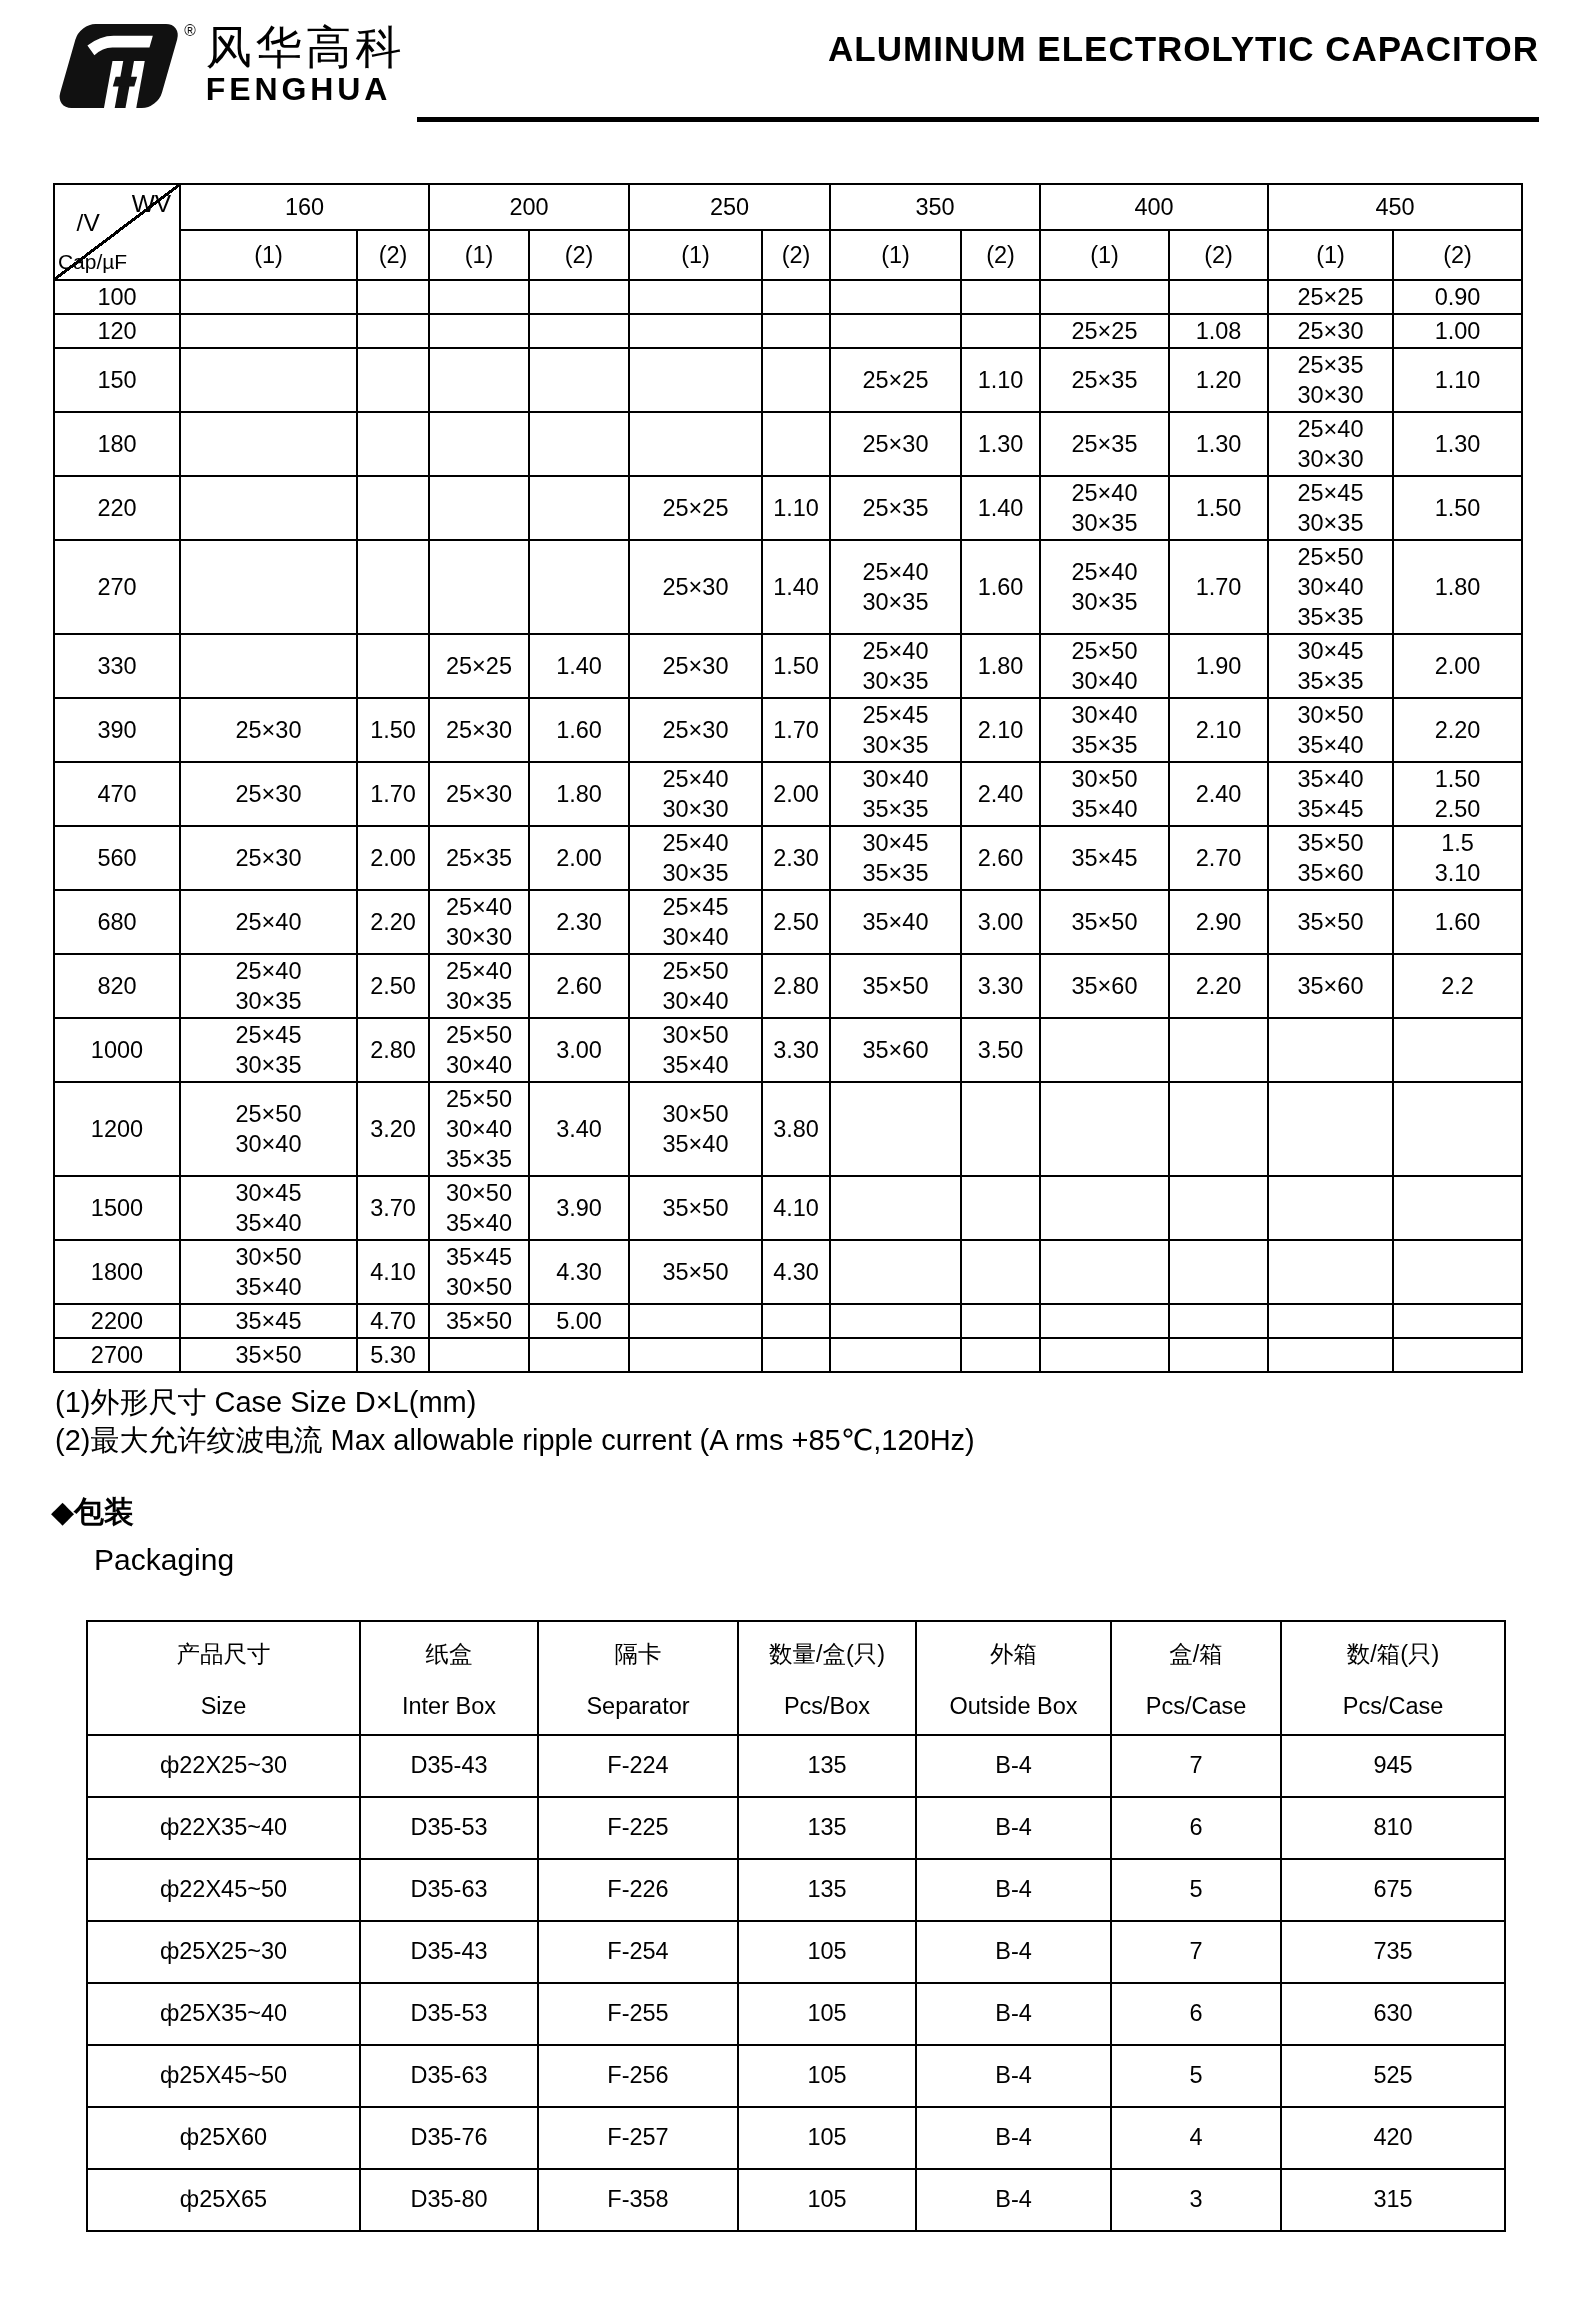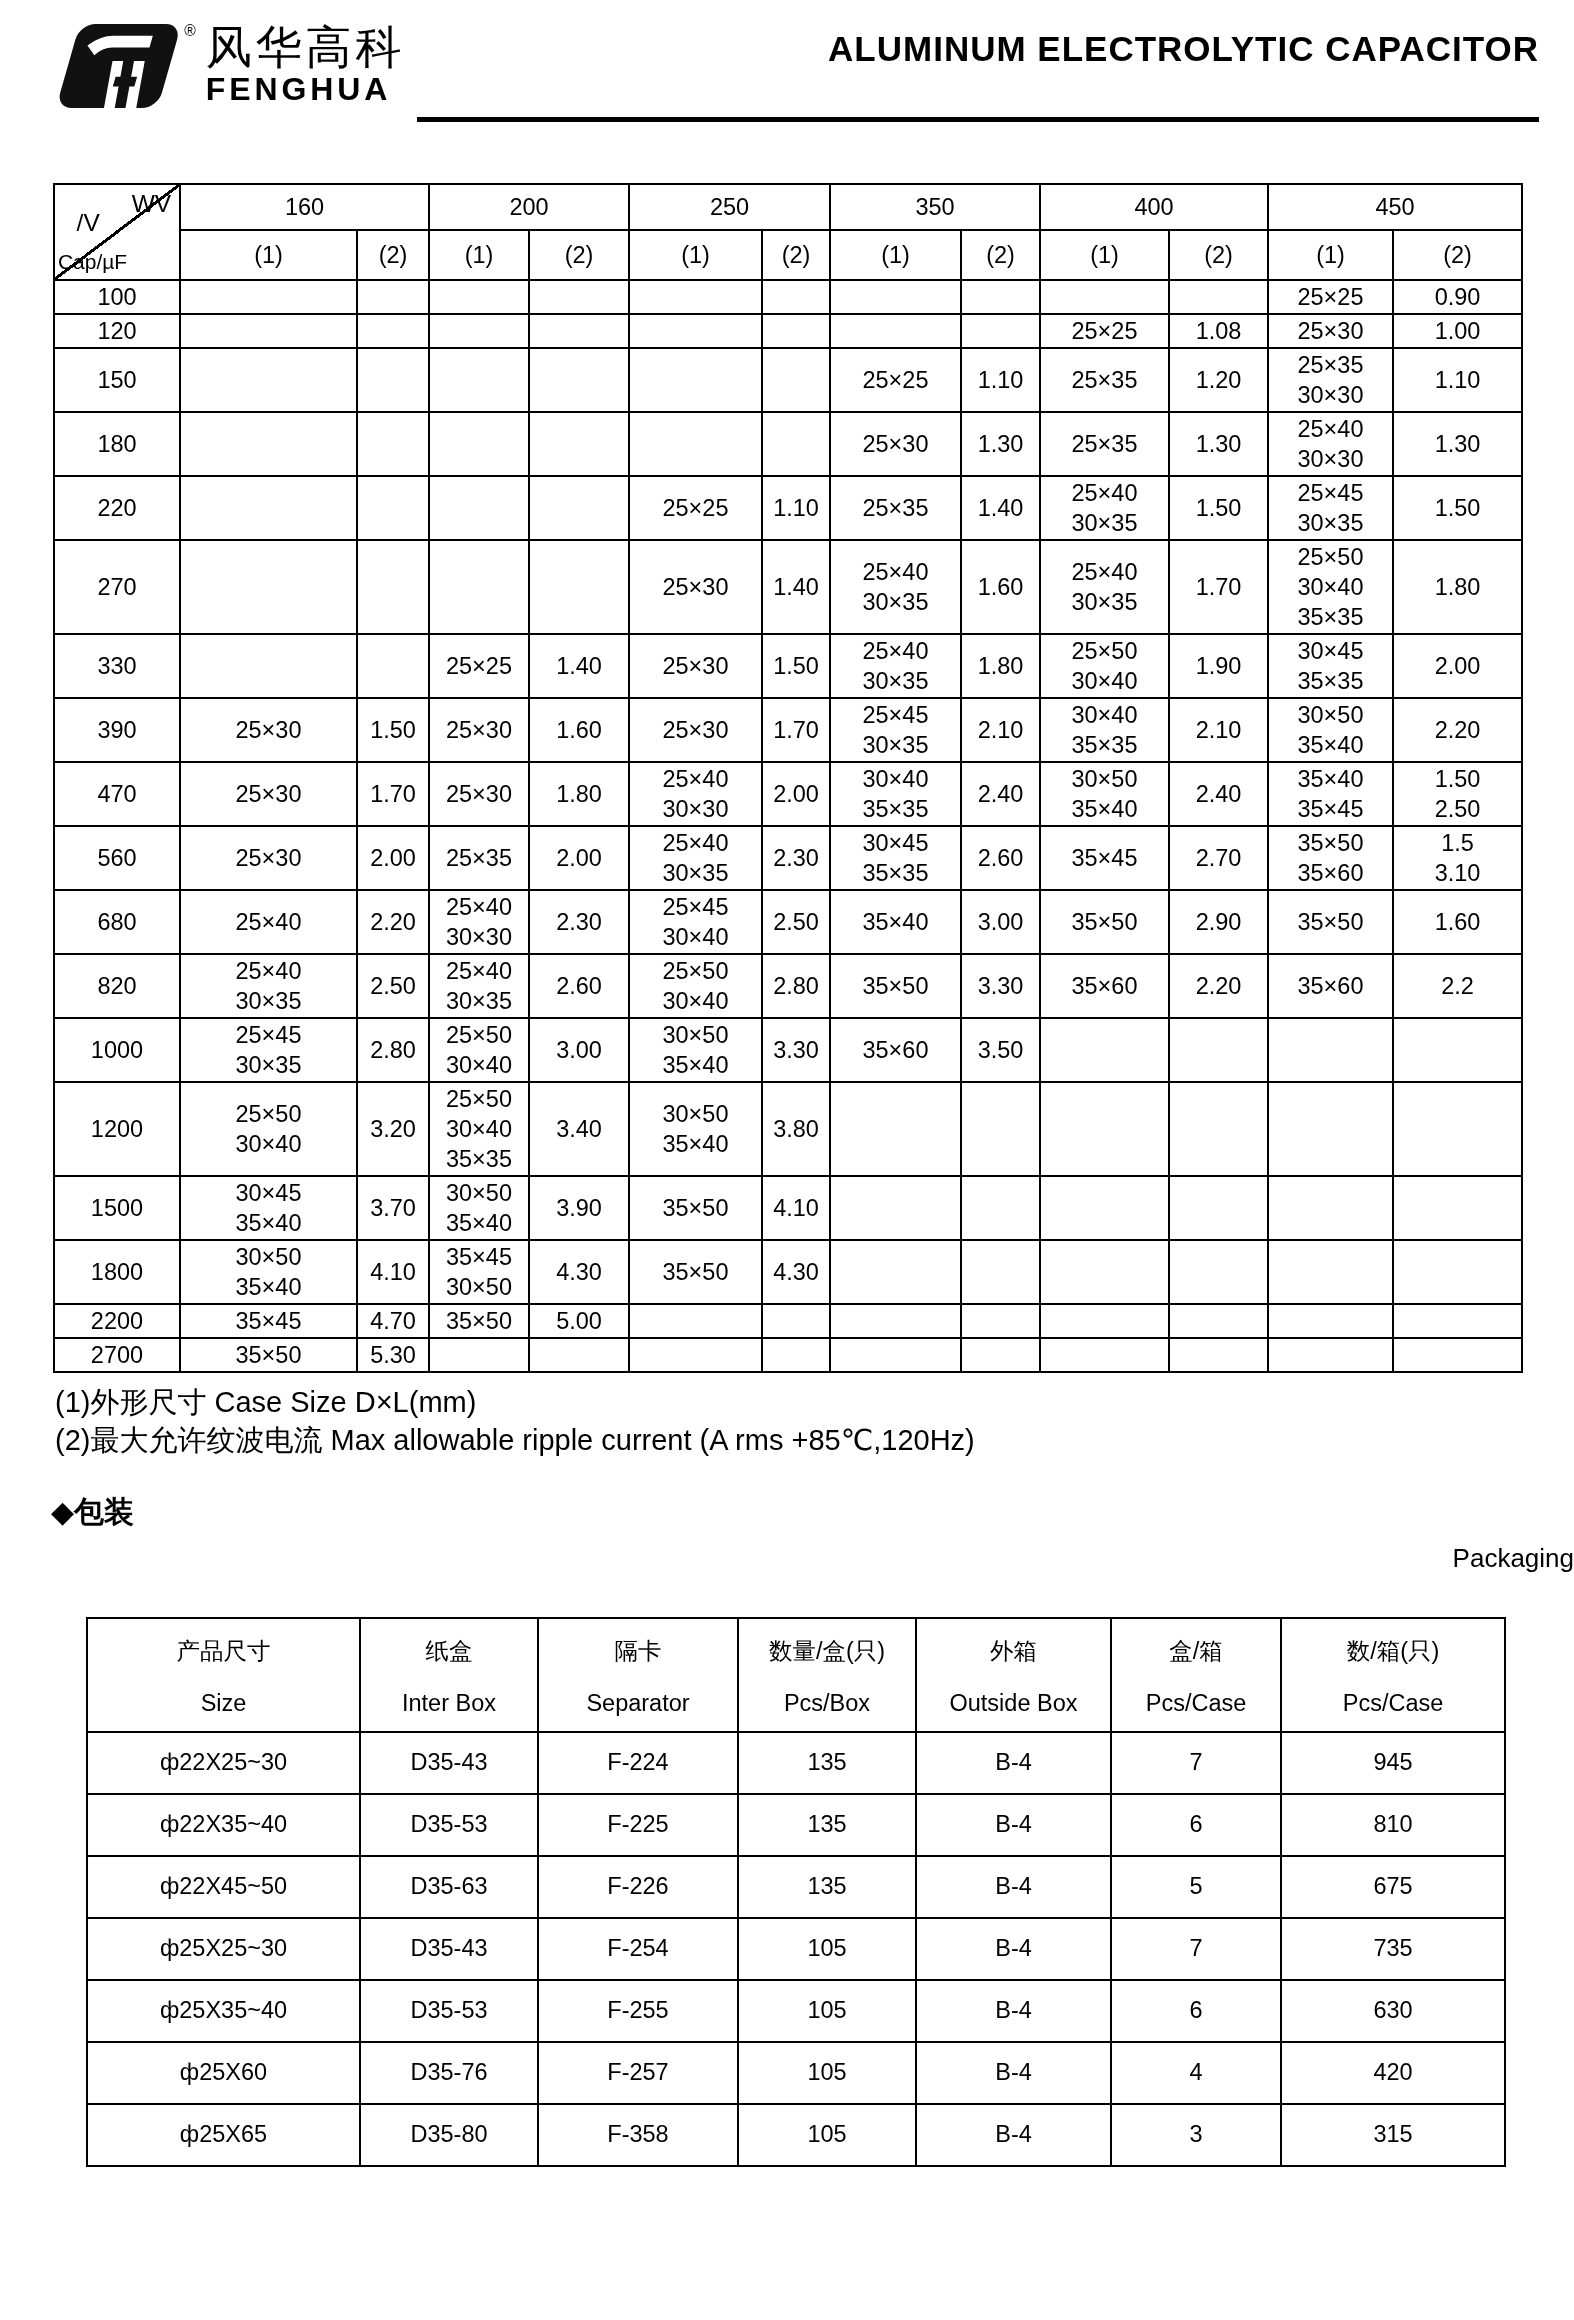--- a/index.html
+++ b/index.html
@@ -36,21 +36,21 @@
       #000 calc(50% + 1.5px), transparent calc(50% + 1.5px)); }
   .corner .wv  { position:absolute; top:3.9px;  right:7.8px;  font-size:24.5px; }
   .corner .sv  { position:absolute; left:21.6px; bottom:41px; font-size:24.5px; }
   .corner .cap { position:absolute; left:2.9px;  bottom:2px;  font-size:21px; }
 
   
   .notes { margin:9.8px 0 0 55px; font-size:29px; line-height:38px; }
 
   
   .sec { margin:33px 0 0 51px; font-size:30px;font-weight:bold; }
-  .sec-en { margin:9.8px 0 0 94px; font-size:26px;text-align:right; }
+  .sec-en { margin:9.8px 0 0 94px; font-size:30px; }
   .pack { width:1419px; margin:43px 0 0 86px; border:2.9px solid #000; }
   .pack th, .pack td { border:2px solid #000; border-top-width:2.9px; border-bottom-width:2.9px;
                        text-align:center; vertical-align:middle; font-weight:normal; font-size:23.5px; }
   .pack th { padding:15.7px 2px 13.7px 2px; }
   .pack th .cn { margin-bottom:23.5px; }
   .pack td { height:62px; }
 </style>
 </head>
 <body>
 
@@ -525,20 +525,29 @@
         <tr>
           <td>ф25X35~40</td>
           <td>D35-53</td>
           <td>F-255</td>
           <td>105</td>
           <td>B-4</td>
           <td>6</td>
           <td>630</td>
         </tr>
         <tr>
+          <td>ф25X45~50</td>
+          <td>D35-63</td>
+          <td>F-256</td>
+          <td>105</td>
+          <td>B-4</td>
+          <td>5</td>
+          <td>525</td>
+        </tr>
+        <tr>
           <td>ф25X60</td>
           <td>D35-76</td>
           <td>F-257</td>
           <td>105</td>
           <td>B-4</td>
           <td>4</td>
           <td>420</td>
         </tr>
         <tr>
           <td>ф25X65</td>

